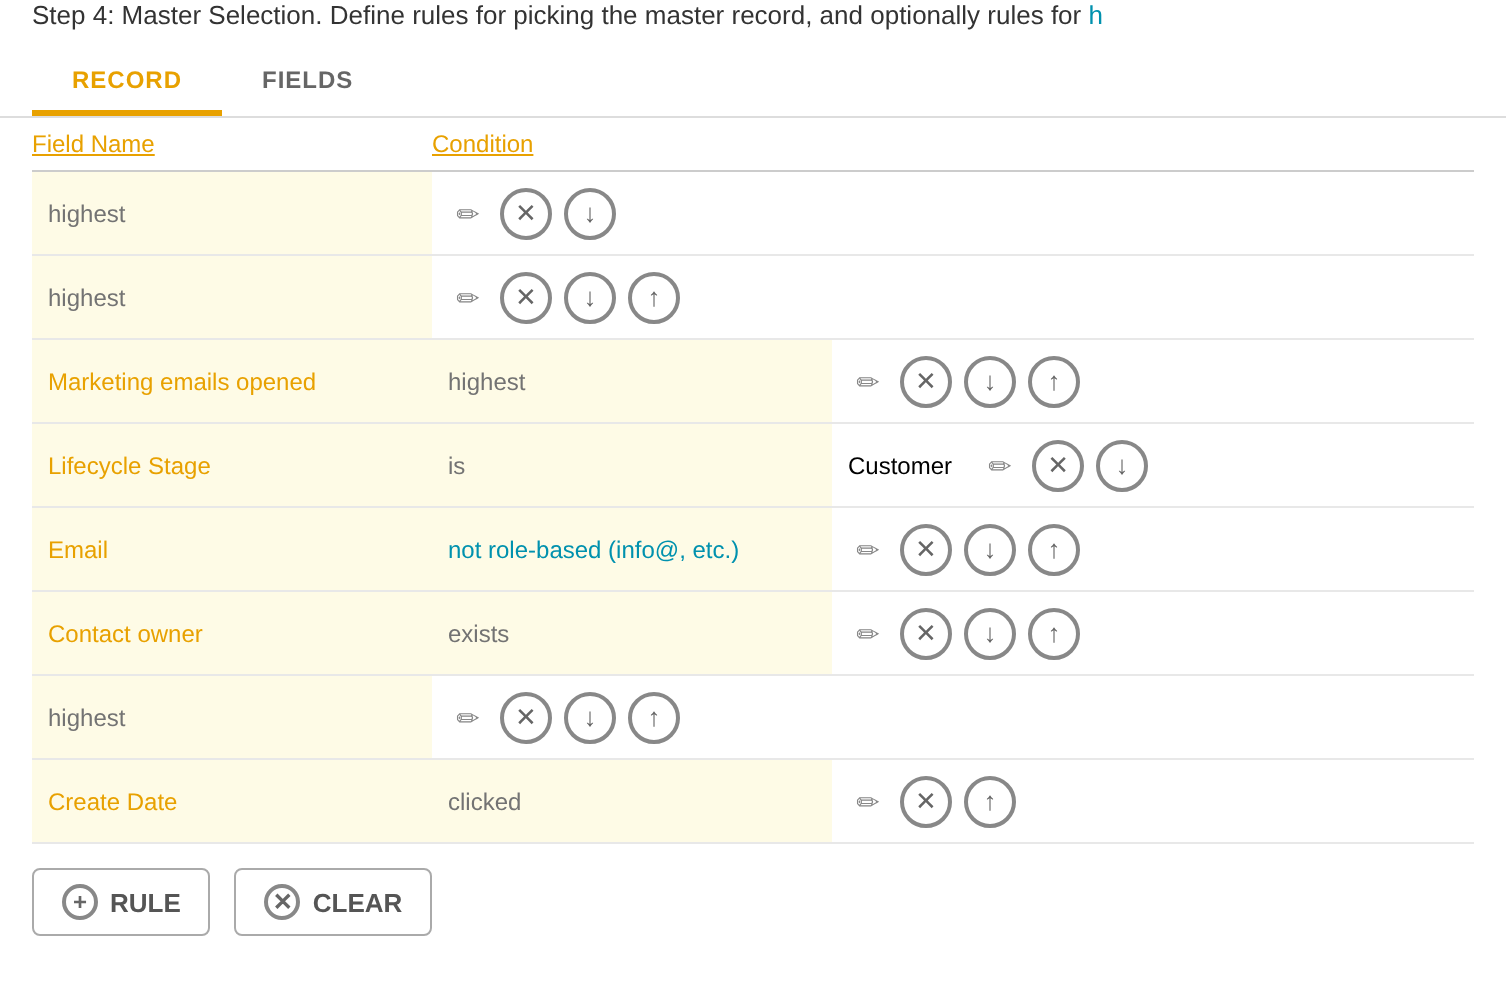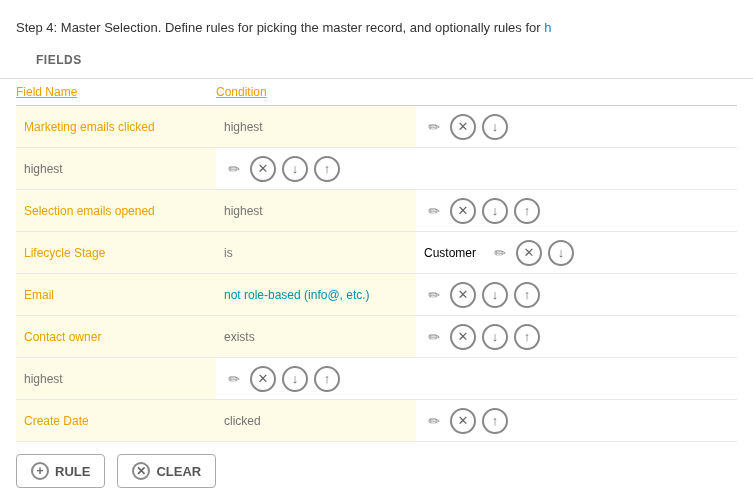--- a/index.html
+++ b/index.html
@@ -7,21 +7,21 @@
       font-family: Arial, sans-serif;
       font-size: 13px;
       background: #fff;
       color: #333;
       width: 753px;
       min-height: 500px;
       overflow: hidden;
     }
 
     .header {
-      padding: 20px 16px 10px;
+      padding: 0 16px 10px;
       font-size: 13px;
       color: #333;
       border-bottom: none;
     }
     .header .link {
       color: #0091ae;
     }
 
     .tabs {
       display: flex;
@@ -170,52 +170,52 @@
 </head>
 <body>
 
 <div class="header">
   <span>Step 4: Master Selection.</span>
   <span> Define rules for picking the master record, and optionally rules for </span>
   <span class="link">h</span>
 </div>
 
 <div class="tabs">
+  <div class="tab active">RECORD</div>
   <div class="tab">FIELDS</div>
 </div>
 
 <div class="table-container">
   <div class="table-header">
     <span class="col-label">Field Name</span>
     <span class="col-label">Condition</span>
     <span></span>
   </div>
 
   <div class="table-row">
-    <div class="field-name">Marketing emails clicked</div>
-    <div class="condition">highest</div>
-    <div class="actions">
-      <div class="pencil-icon">✏</div>
-      <div class="action-icon">✕</div>
-      <div class="action-icon">↓</div>
-    </div>
-  </div>
-
-  <div class="table-row">
-    <div class="condition">highest</div>
-    <div class="actions">
-      <div class="pencil-icon">✏</div>
-      <div class="action-icon">✕</div>
-      <div class="action-icon">↓</div>
-      <div class="action-icon">↑</div>
-    </div>
-  </div>
-
-  <div class="table-row">
-    <div class="field-name">Selection emails opened</div>
+    <div class="condition">highest</div>
+    <div class="actions">
+      <div class="pencil-icon">✏</div>
+      <div class="action-icon">✕</div>
+      <div class="action-icon">↓</div>
+    </div>
+  </div>
+
+  <div class="table-row">
+    <div class="condition">highest</div>
+    <div class="actions">
+      <div class="pencil-icon">✏</div>
+      <div class="action-icon">✕</div>
+      <div class="action-icon">↓</div>
+      <div class="action-icon">↑</div>
+    </div>
+  </div>
+
+  <div class="table-row">
+    <div class="field-name">Marketing emails opened</div>
     <div class="condition">highest</div>
     <div class="actions">
       <div class="pencil-icon">✏</div>
       <div class="action-icon">✕</div>
       <div class="action-icon">↓</div>
       <div class="action-icon">↑</div>
     </div>
   </div>
 
   <div class="table-row">

